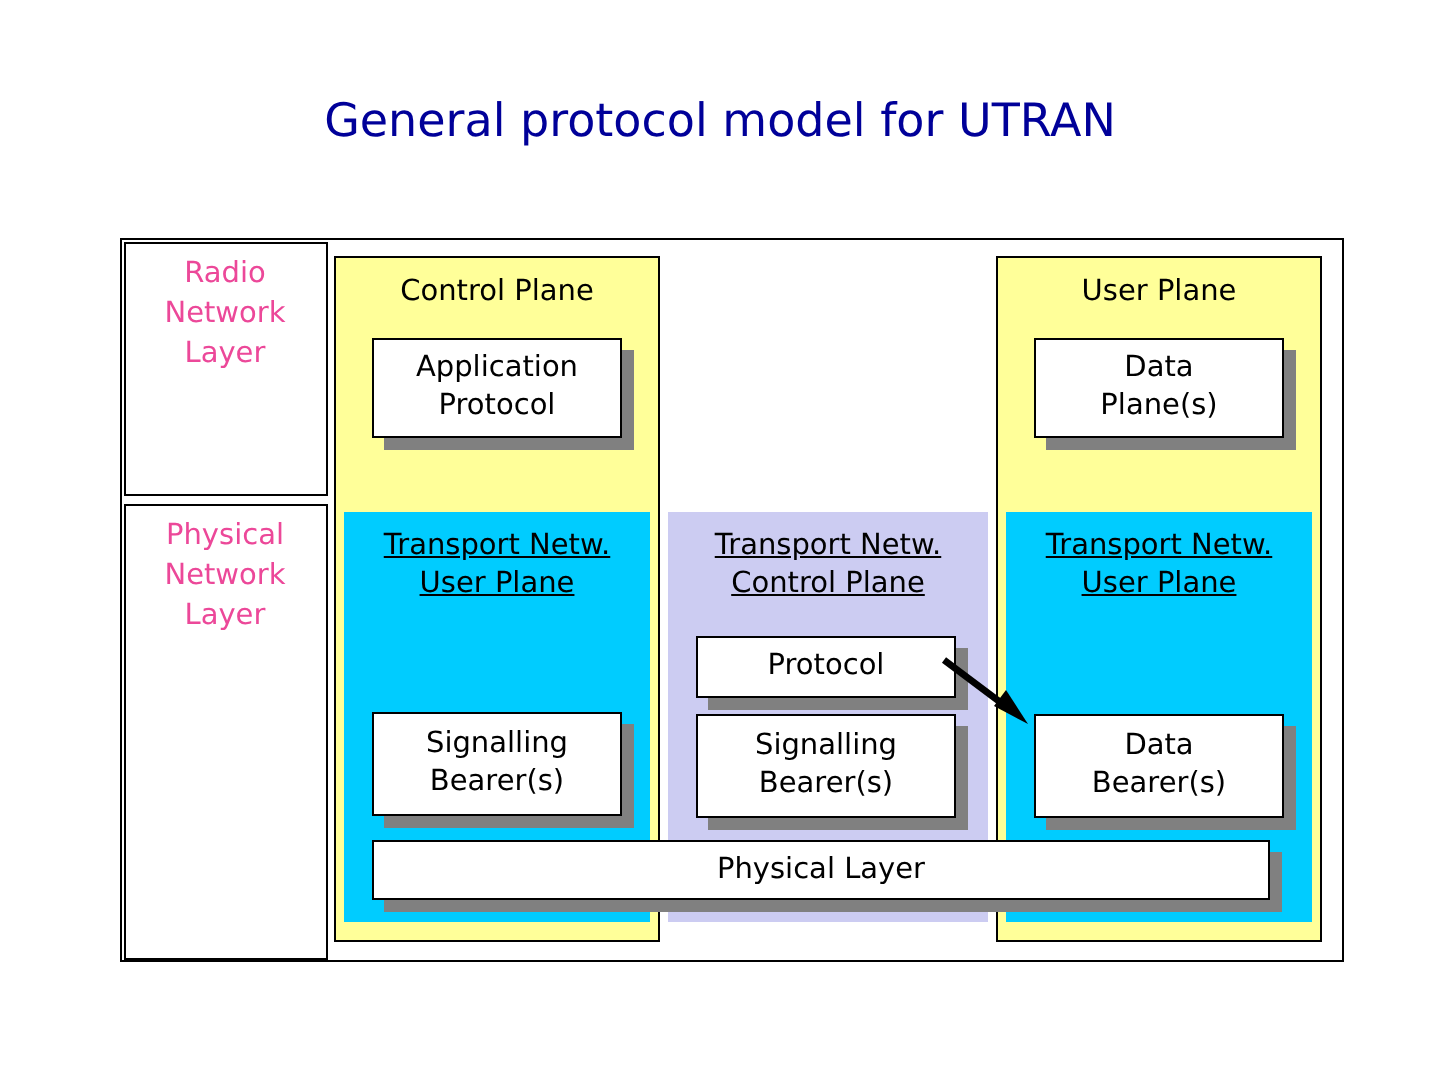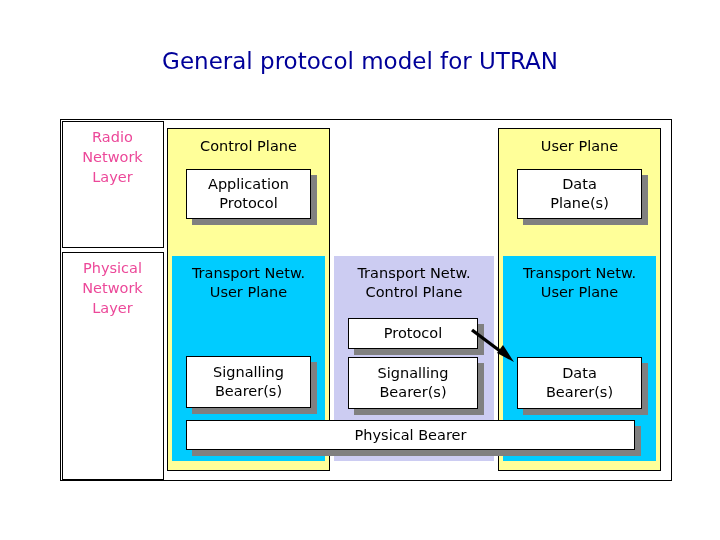--- a/index.html
+++ b/index.html
@@ -113,20 +113,21 @@
   .tn-title {
     position: absolute;
     left: 0;
     width: 100%;
     top: 8px;
     text-align: center;
     font-size: 14.5px;
     line-height: 19px;
     color: #000000;
     z-index: 6;
+    text-decoration: underline;
   }
 
   
   .shadow-box {
     position: absolute;
     z-index: 7;
   }
   .shadow-box .sb-shadow {
     position: absolute;
     left: 6px;
@@ -276,20 +277,20 @@
     <div>
       <div>Data</div>
       <div>Bearer(s)</div>
     </div>
   </div>
 </div>
 
 <div class="shadow-box" id="box-physical-layer">
   <div class="sb-shadow"></div>
   <div class="sb-face">
-    <div>Physical Bearer</div>
+    <div>Physical Layer</div>
   </div>
 </div>
 
 <svg id="protocol-to-bearer-arrow" viewBox="0 0 48 36">
   <line x1="2" y1="2" x2="34" y2="26" stroke="#000000" stroke-width="3.4"></line>
   <polygon points="44,34 27,25 33,17" fill="#000000"></polygon>
 </svg>
 
 </body></html>

